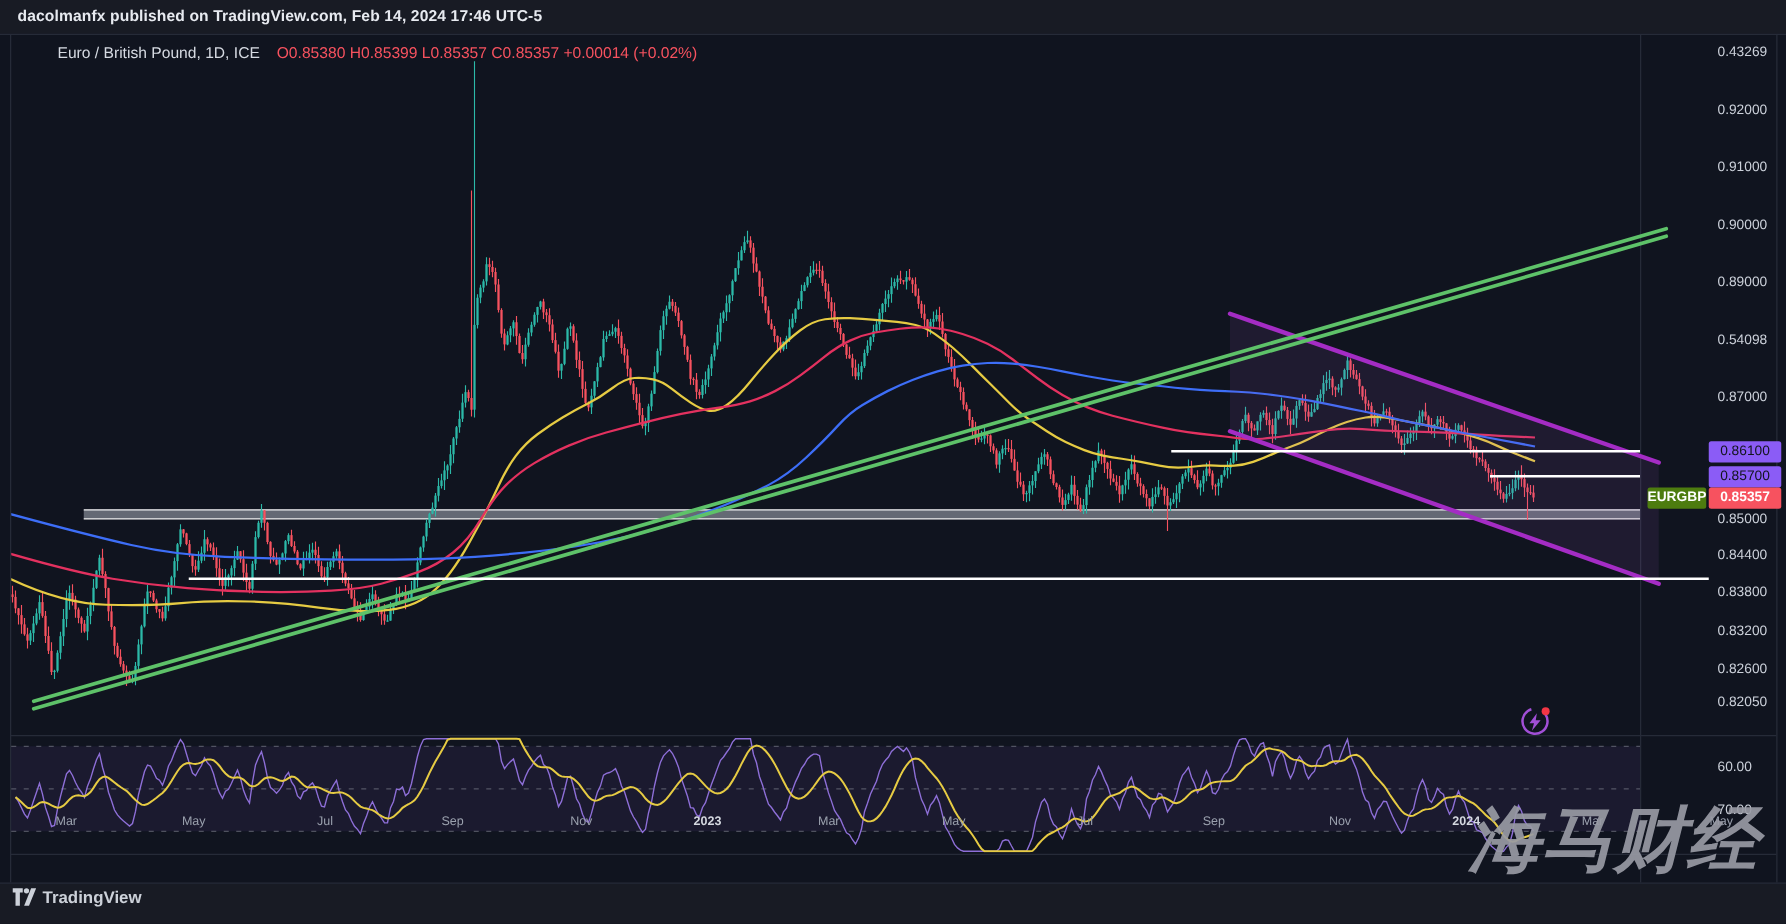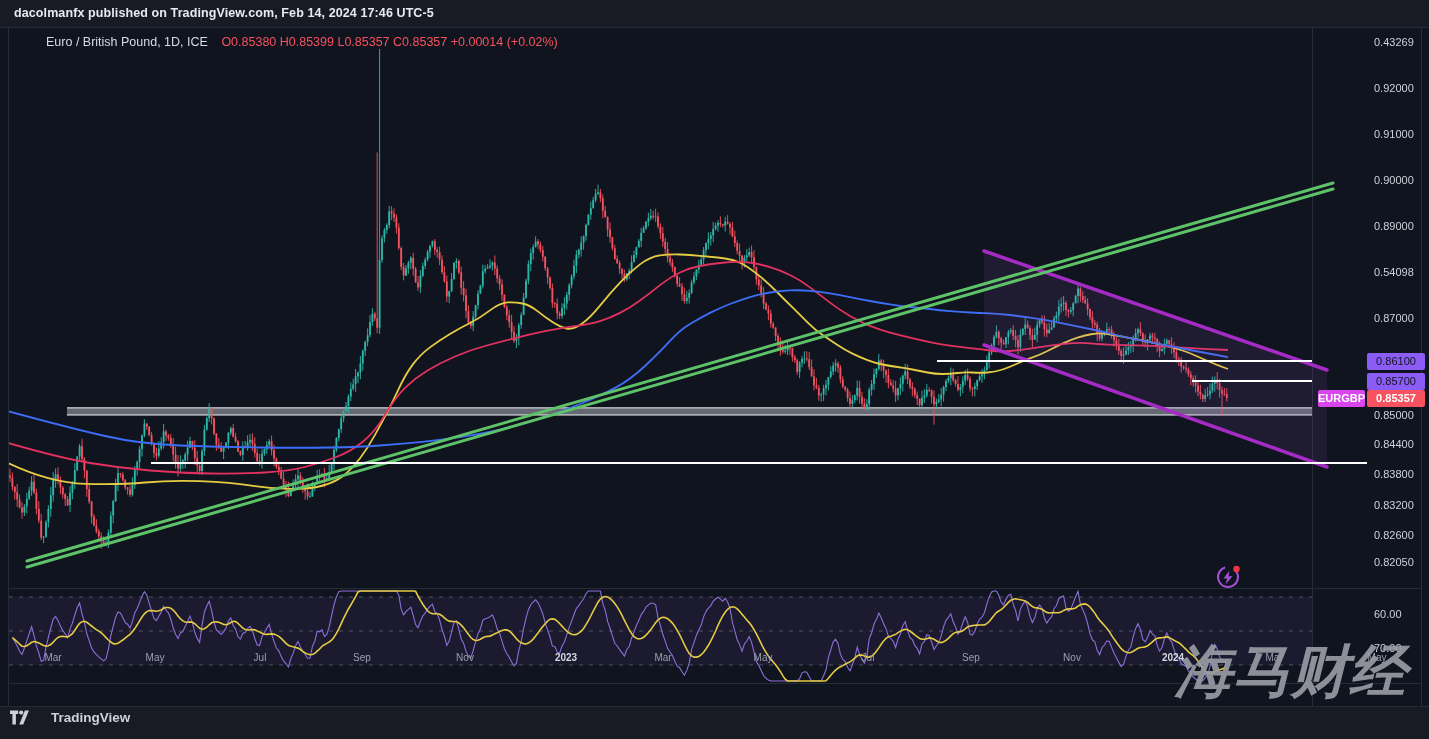--- a/index.html
+++ b/index.html
@@ -10,27 +10,27 @@
   #main-svg{position:absolute;left:0;top:0;width:1429px;height:739px;z-index:2;}
   .publish-bar{position:absolute;left:14px;top:6px;z-index:3;color:#e7eaf0;font-size:12.5px;
                font-weight:700;letter-spacing:.1px;}
   .legend{position:absolute;left:17px;top:35px;z-index:3;font-size:12.5px;white-space:nowrap;}
   .legend .sym{color:#d6dae2;font-weight:500;margin-left:29px;}
   .legend .ohlc{color:#f7525f;margin-left:10px;}
   .axis-label{position:absolute;left:1374px;z-index:3;color:#ccd1da;font-size:11px;line-height:16px;}
   .ind-label{position:absolute;left:1374px;z-index:3;color:#ccd1da;font-size:11px;line-height:16px;}
   .lvl-box{position:absolute;left:1367px;width:58px;height:17px;z-index:4;background:#8b5cf6;
            color:#12151d;font-size:11px;line-height:17px;text-align:center;border-radius:2px;}
-  .sym-box{position:absolute;left:1318px;width:47px;height:17px;z-index:4;background:#d946ef;
+  .sym-box{position:absolute;left:1318px;width:47px;height:17px;z-index:4;background:#4d7c0f;
            color:#fff;font-size:11px;font-weight:700;line-height:17px;text-align:center;border-radius:2px;}
   .price-box{position:absolute;left:1367px;width:58px;height:17px;z-index:4;background:#f7525f;
            color:#fff;font-size:11px;font-weight:700;line-height:17px;text-align:center;border-radius:2px;}
   .time-label{position:absolute;top:652px;z-index:3;color:#9aa0ad;font-size:10px;transform:translateX(-50%);padding-left:44px;}
   .time-label.year{color:#d4d8e0;font-weight:600;}
-  .footer{position:absolute;left:10px;top:709px;z-index:3;display:flex;align-items:center;gap:22px;}
+  .footer{position:absolute;left:10px;top:709px;z-index:3;display:flex;align-items:center;gap:5px;}
   .footer .brand{color:#ccd1d9;font-size:13.5px;font-weight:700;}
   .wm1{position:absolute;left:1175px;top:634px;z-index:6;font-size:57px;font-weight:900;font-style:italic;
        color:rgba(152,154,164,0.92);letter-spacing:1px;white-space:nowrap;}
   .wm2{position:absolute;left:1193px;top:702px;z-index:6;font-size:27px;font-weight:800;font-style:italic;
        color:#4d84c8;letter-spacing:8px;white-space:nowrap;}
   .flash{position:absolute;left:1213px;top:561px;z-index:3;}
 </style>
 </head>
 <body>
 

